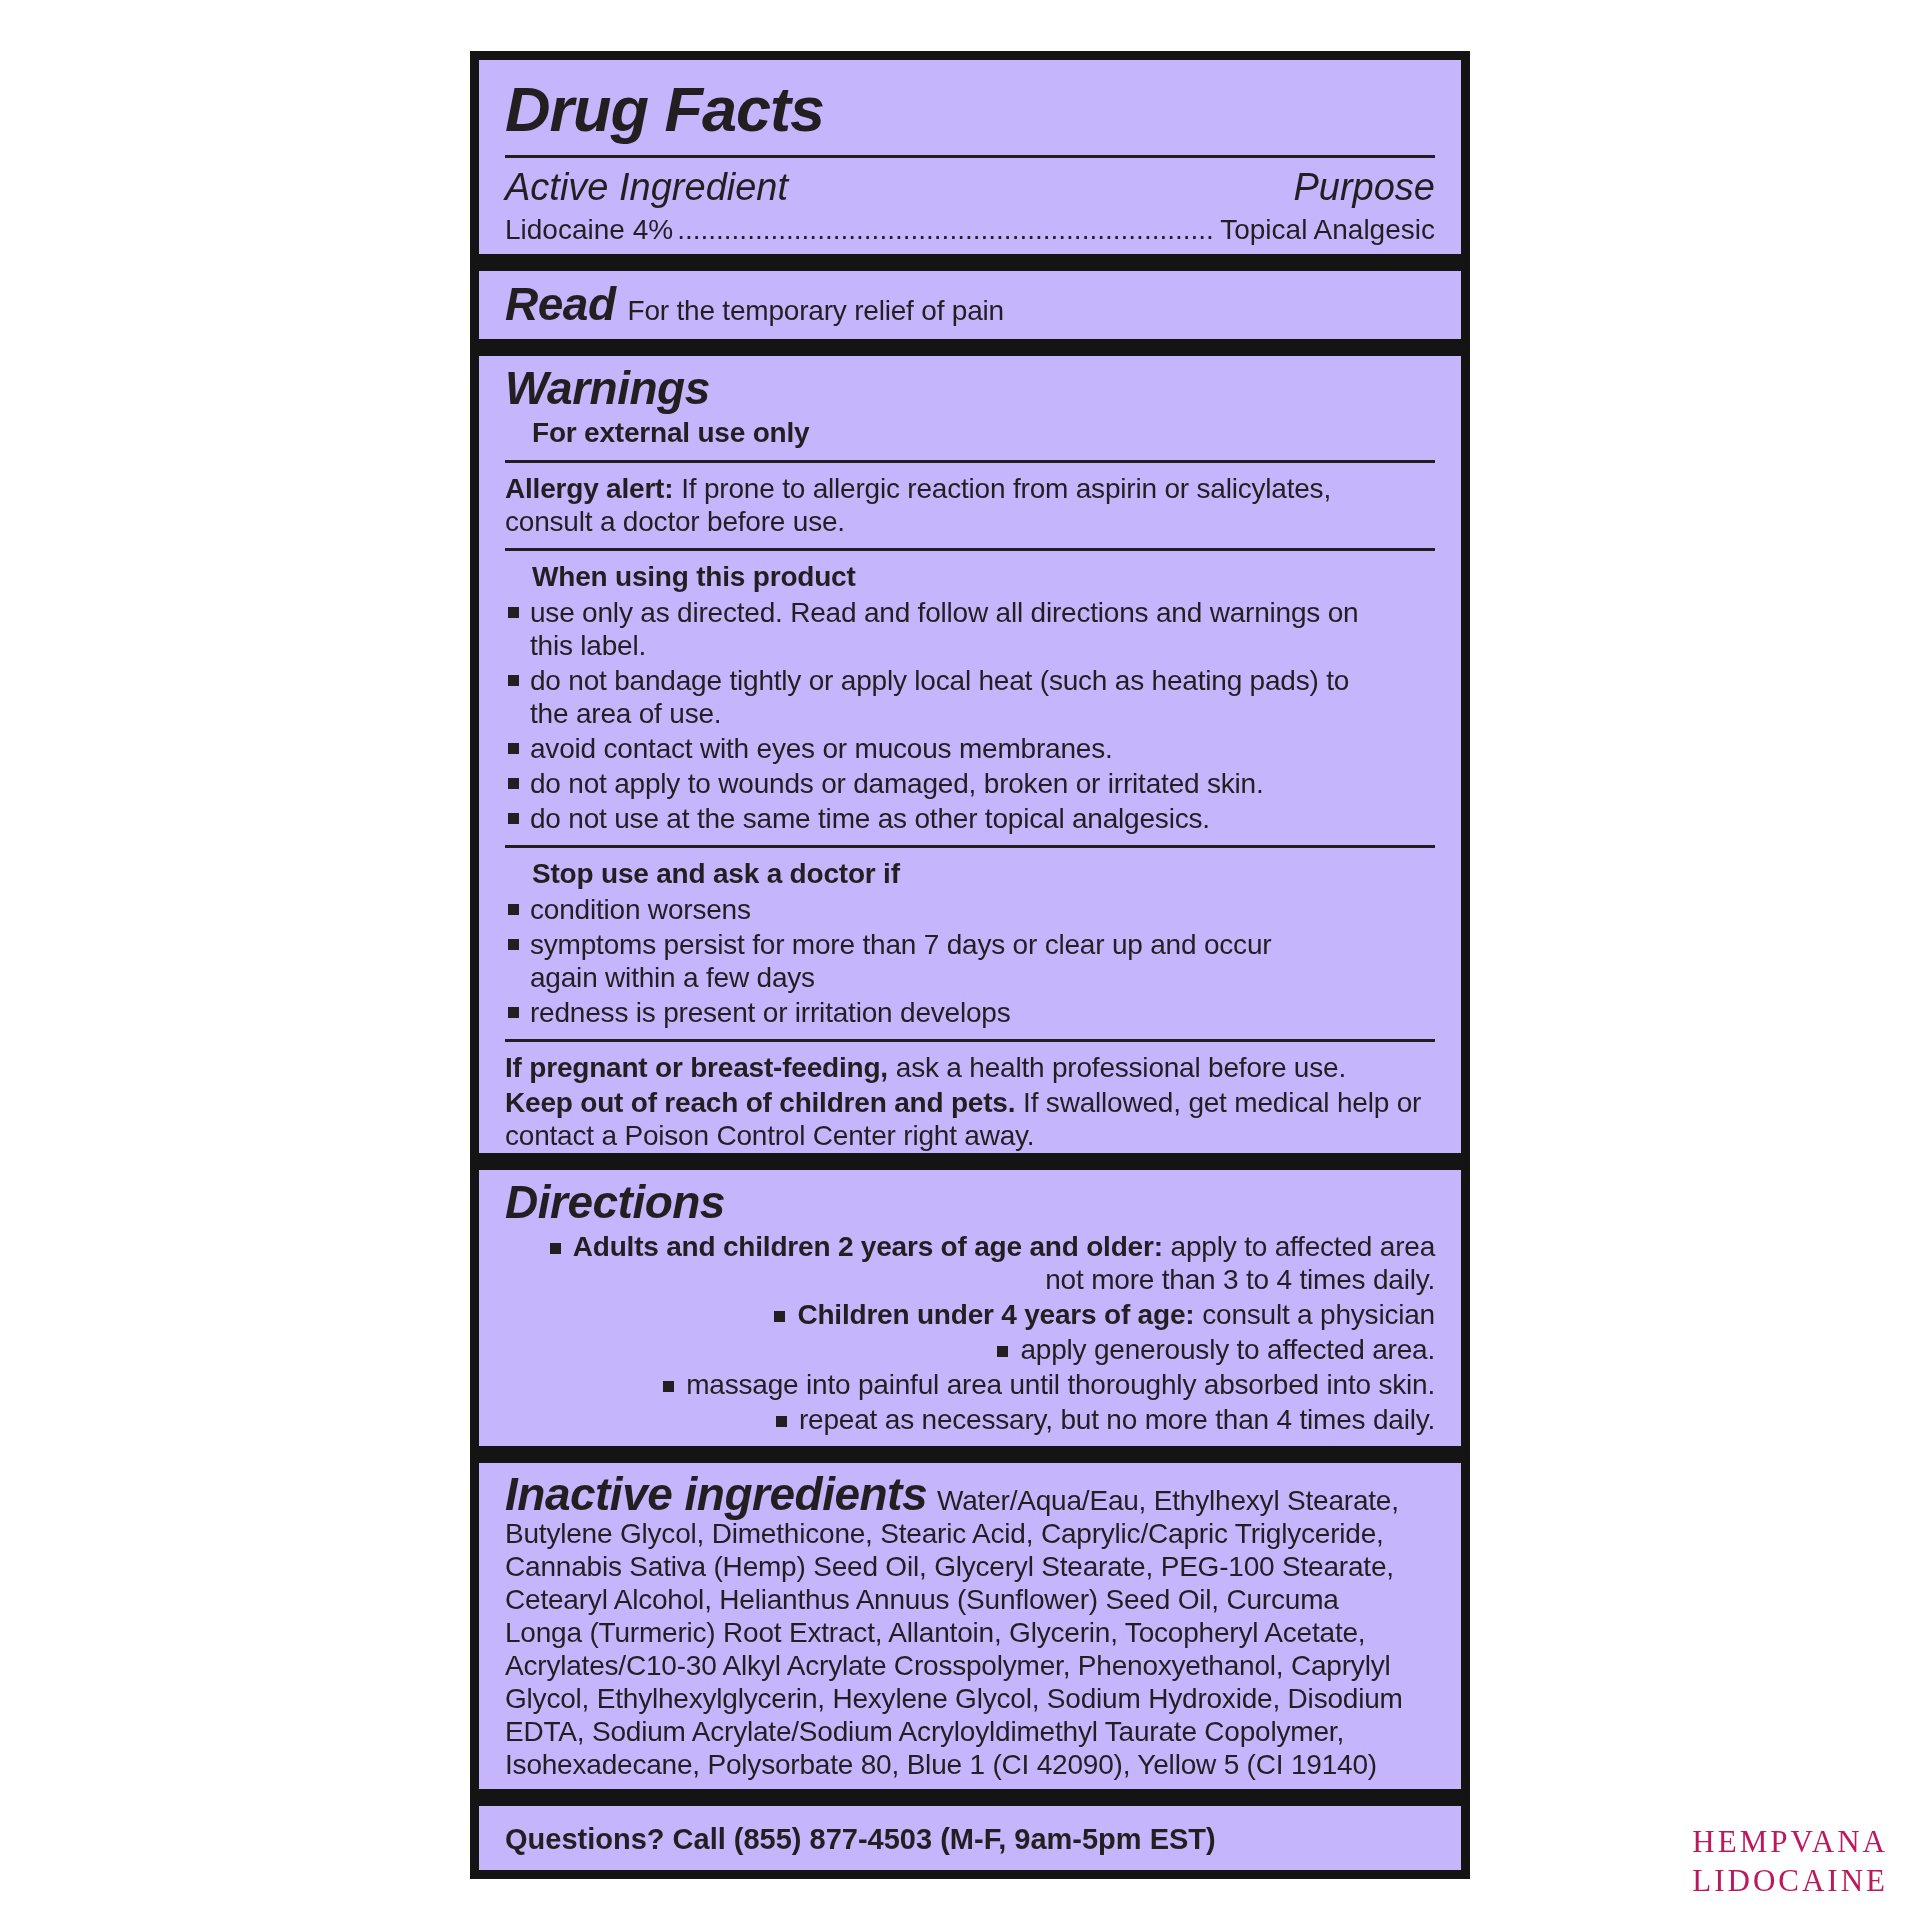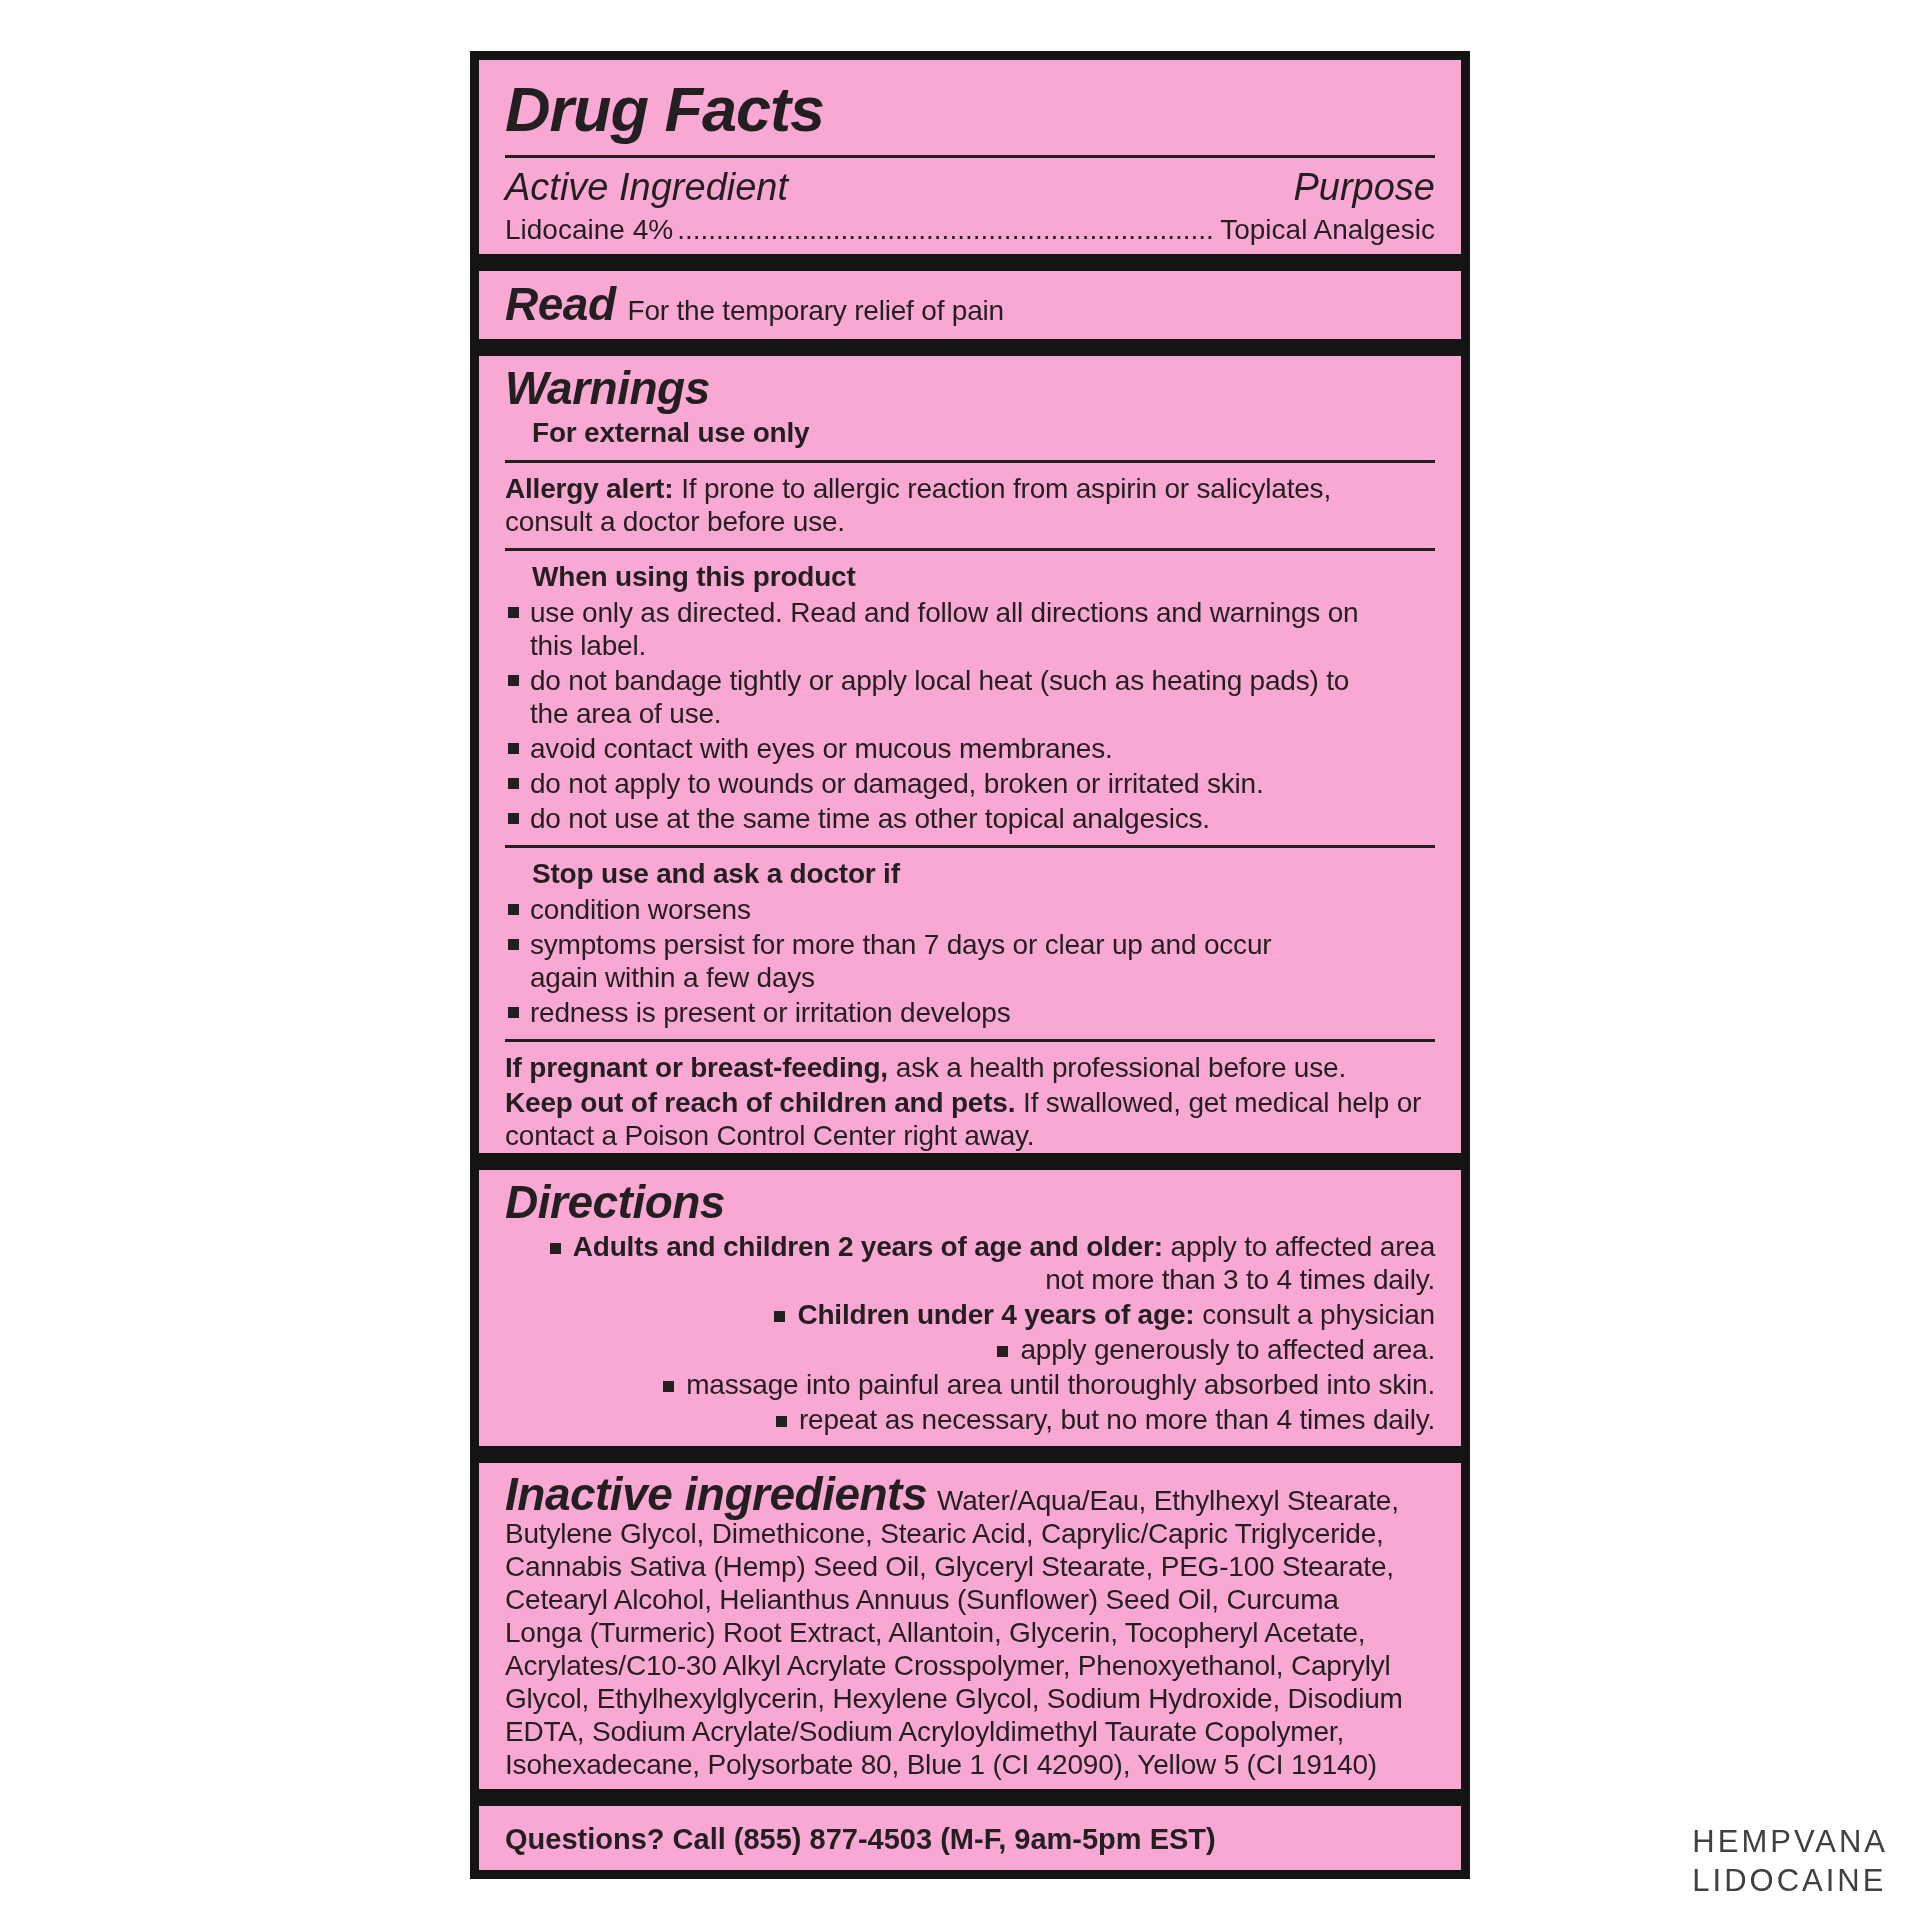--- a/index.html
+++ b/index.html
@@ -6,21 +6,21 @@
   body{
     width:1927px;height:1927px;background:#ffffff;position:relative;
     font-family:"Liberation Sans", sans-serif;color:#231f20;
     -webkit-font-smoothing:antialiased;
   }
   .label{
     position:absolute;left:470px;top:51px;width:1000px;height:1828px;
     box-sizing:border-box;border:9px solid #141414;background:#fff;
     display:flex;flex-direction:column;overflow:hidden;
   }
-  .sec{padding:8px 26px;background:#f9a8d4;flex:none;}
+  .sec{padding:8px 26px;background:#c4b5fd;flex:none;}
   .band{height:17px;background:#141414;flex:none;}
   
   .title{font-size:63px;font-weight:bold;font-style:italic;line-height:1.12;letter-spacing:-1px;padding-top:6px;}
   .title-rule{height:3px;background:#231f20;margin:10px 0 8px;}
   .ai-row{display:flex;justify-content:space-between;align-items:baseline;
           font-size:38px;font-weight:normal;font-style:italic;line-height:1.15;}
   .leader-row{display:flex;align-items:baseline;font-size:28px;line-height:33px;margin-top:4px;}
   .leader-dots{flex:1;overflow:hidden;white-space:nowrap;margin:0 4px;}
   
   .body-txt{font-size:28px;line-height:33px;letter-spacing:-0.2px;}
@@ -44,22 +44,22 @@
   .dir-sec .h2{}
   .dl{margin:2px 0;text-align:right;}
   .sq-inline{display:inline-block;width:11px;height:11px;background:#231f20;margin-right:12px;transform:translateY(-2px);}
   
   .inactive-p .h2{line-height:1;margin-right:10px;}
   
   .q-sec{padding:16px 26px 14px 26px;}
   .q-txt{font-weight:bold;font-size:29px;line-height:34px;}
   
   .brand{
-    position:absolute;right:39px;top:1822px;text-align:left;
-    font-size:31px;line-height:39px;letter-spacing:3px;color:#404040;
+    position:absolute;right:39px;top:1822px;text-align:right;
+    font-size:31px;line-height:39px;letter-spacing:3px;color:#be185d;font-family:Liberation Serif, serif;
   }
 </style>
 </head>
 <body>
 
 <div class="label">
 
   <div class="sec">
     <div class="title">Drug Facts</div>
     <div class="title-rule"></div>

